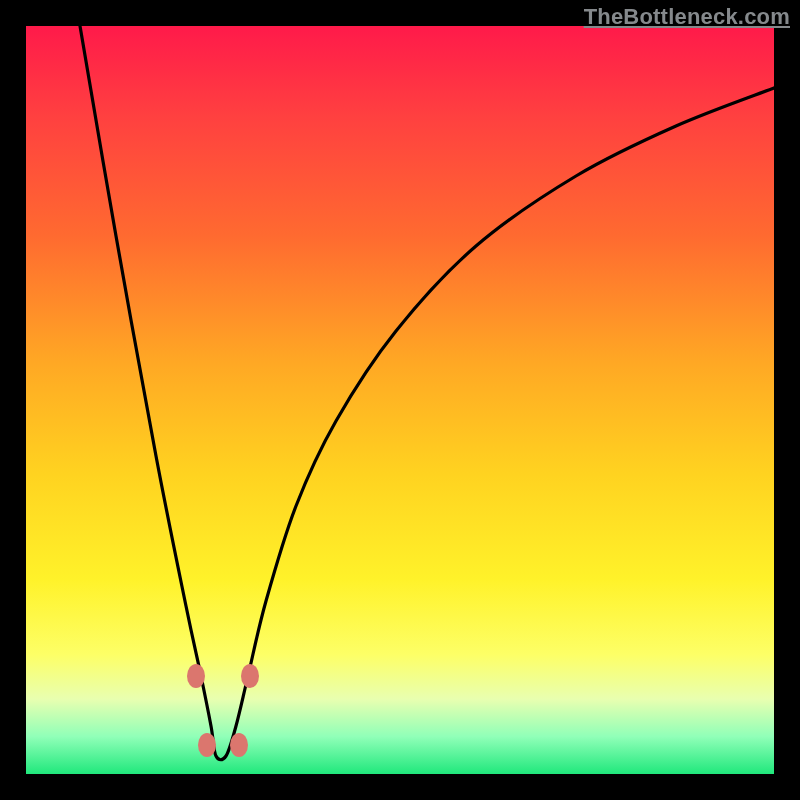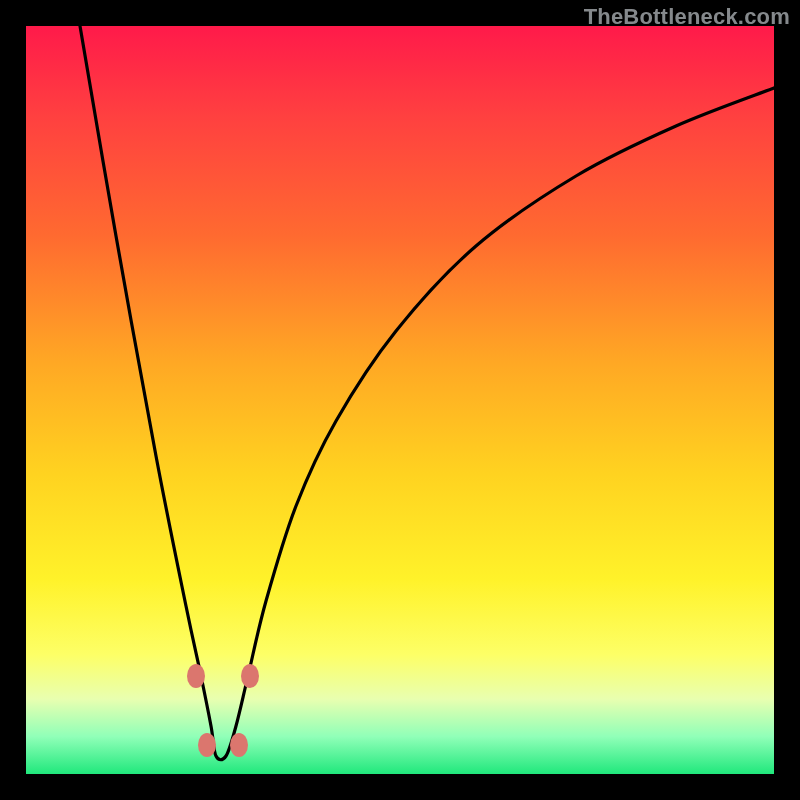--- a/index.html
+++ b/index.html
@@ -31,20 +31,21 @@
   }
   .watermark {
     position: absolute;
     top: 4px;
     right: 10px;
     font-family: Arial, Helvetica, sans-serif;
     font-size: 22px;
     font-weight: 600;
     color: #85898c;
     letter-spacing: 0.2px;
+    text-decoration: underline;
   }
   svg.curve {
     position: absolute;
     left: 0;
     top: 0;
   }
   .dot {
     fill: #db766e;
     stroke: none;
   }

